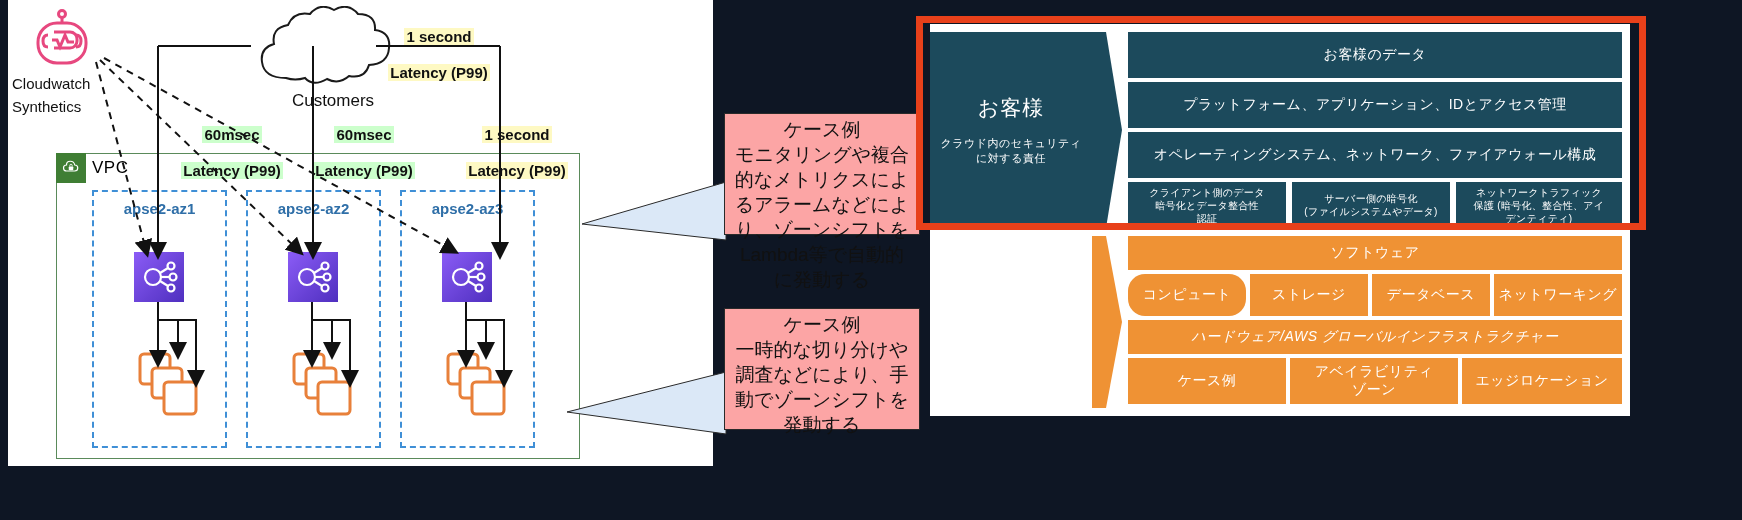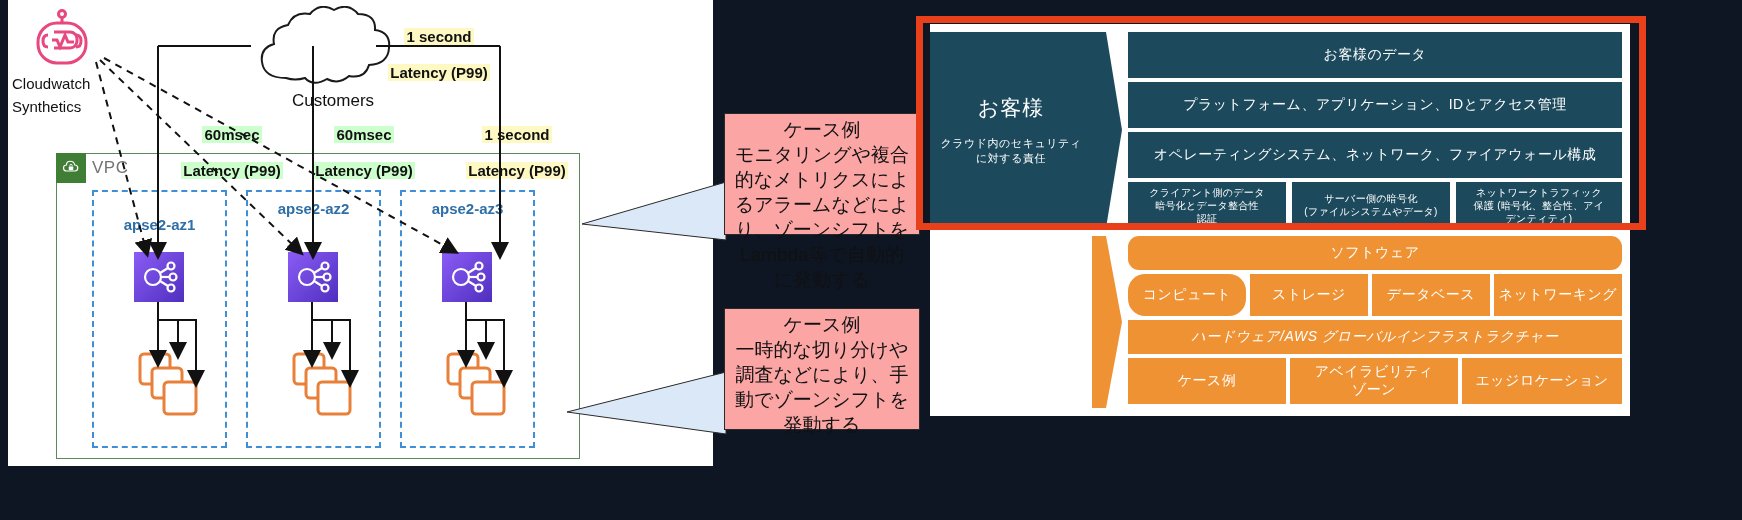--- a/index.html
+++ b/index.html
@@ -47,35 +47,35 @@
   
   #vpc{
     position:absolute;left:48px;top:153px;width:524px;height:306px;
     border:1.5px solid #5a8a5a;box-sizing:border-box;background:transparent;
   }
   #vpc-badge{
     position:absolute;left:48px;top:153px;width:30px;height:30px;
     background:#3f7e34;display:flex;align-items:center;justify-content:center;
   }
   #vpc-label{
-    position:absolute;left:84px;top:158px;font-size:17px;color:#737373;
+    position:absolute;left:84px;top:158px;font-size:17px;color:#000000;
     letter-spacing:.5px;
   }
 
   
   .az{
     position:absolute;top:190px;width:135px;height:258px;
     border:2px dashed #3f8fd6;box-sizing:border-box;
   }
   #az1{left:84px;} #az2{left:238px;} #az3{left:392px;}
   .az-title{
     position:absolute;top:200px;width:135px;text-align:center;
     font-size:15px;font-weight:bold;color:#2f6fa8;
   }
-  #az1t{left:84px;margin-top:16px;} #az2t{left:238px;} #az3t{left:392px;}
+  #az1t{left:84px;} #az2t{left:238px;} #az3t{left:392px;}
 
   
   .alb{position:absolute;top:252px;width:50px;height:50px;}
   #alb1{left:126px;} #alb2{left:280px;} #alb3{left:434px;}
 
   
   .ec2{position:absolute;top:352px;width:64px;height:66px;}
   #ec21{left:130px;} #ec22{left:284px;} #ec23{left:438px;}
 
   
@@ -327,21 +327,21 @@
   <div class="cell cust-cell t-sm" style="left:362px;top:158px;width:158px;height:46px;white-space:pre-line;">サーバー側の暗号化
 (ファイルシステムやデータ)</div>
   <div class="cell cust-cell t-sm" style="left:526px;top:158px;width:166px;height:46px;white-space:pre-line;">ネットワークトラフィック
 保護 (暗号化、整合性、アイ
 デンティティ)</div>
 
   <svg class="notch" style="left:162px;top:212px;height:172px;" viewBox="0 0 30 172" preserveAspectRatio="none">
     <path d="M0,0 L14,0 L30,86 L14,172 L0,172 Z" fill="#ef9234"></path>
   </svg>
 
-  <div class="cell aws-cell t-lg" style="left:198px;top:212px;width:494px;height:34px;border-radius:11px;">ソフトウェア</div>
+  <div class="cell aws-cell t-lg" style="left:198px;top:212px;width:494px;height:34px;">ソフトウェア</div>
 
   <div class="cell aws-cell t-lg" style="left:198px;top:250px;width:118px;height:42px;border-radius:17px;">コンピュート</div>
   <div class="cell aws-cell t-lg" style="left:320px;top:250px;width:118px;height:42px;">ストレージ</div>
   <div class="cell aws-cell t-lg" style="left:442px;top:250px;width:118px;height:42px;">データベース</div>
   <div class="cell aws-cell t-lg" style="left:564px;top:250px;width:128px;height:42px;">ネットワーキング</div>
 
   <div class="cell aws-cell t-lg" style="left:198px;top:296px;width:494px;height:34px;font-style:italic;">ハードウェア/AWS グローバルインフラストラクチャー</div>
 
   <div class="cell aws-cell t-lg" style="left:198px;top:334px;width:158px;height:46px;">ケース例</div>
   <div class="cell aws-cell t-lg" style="left:360px;top:334px;width:168px;height:46px;white-space:pre-line;">アベイラビリティ

